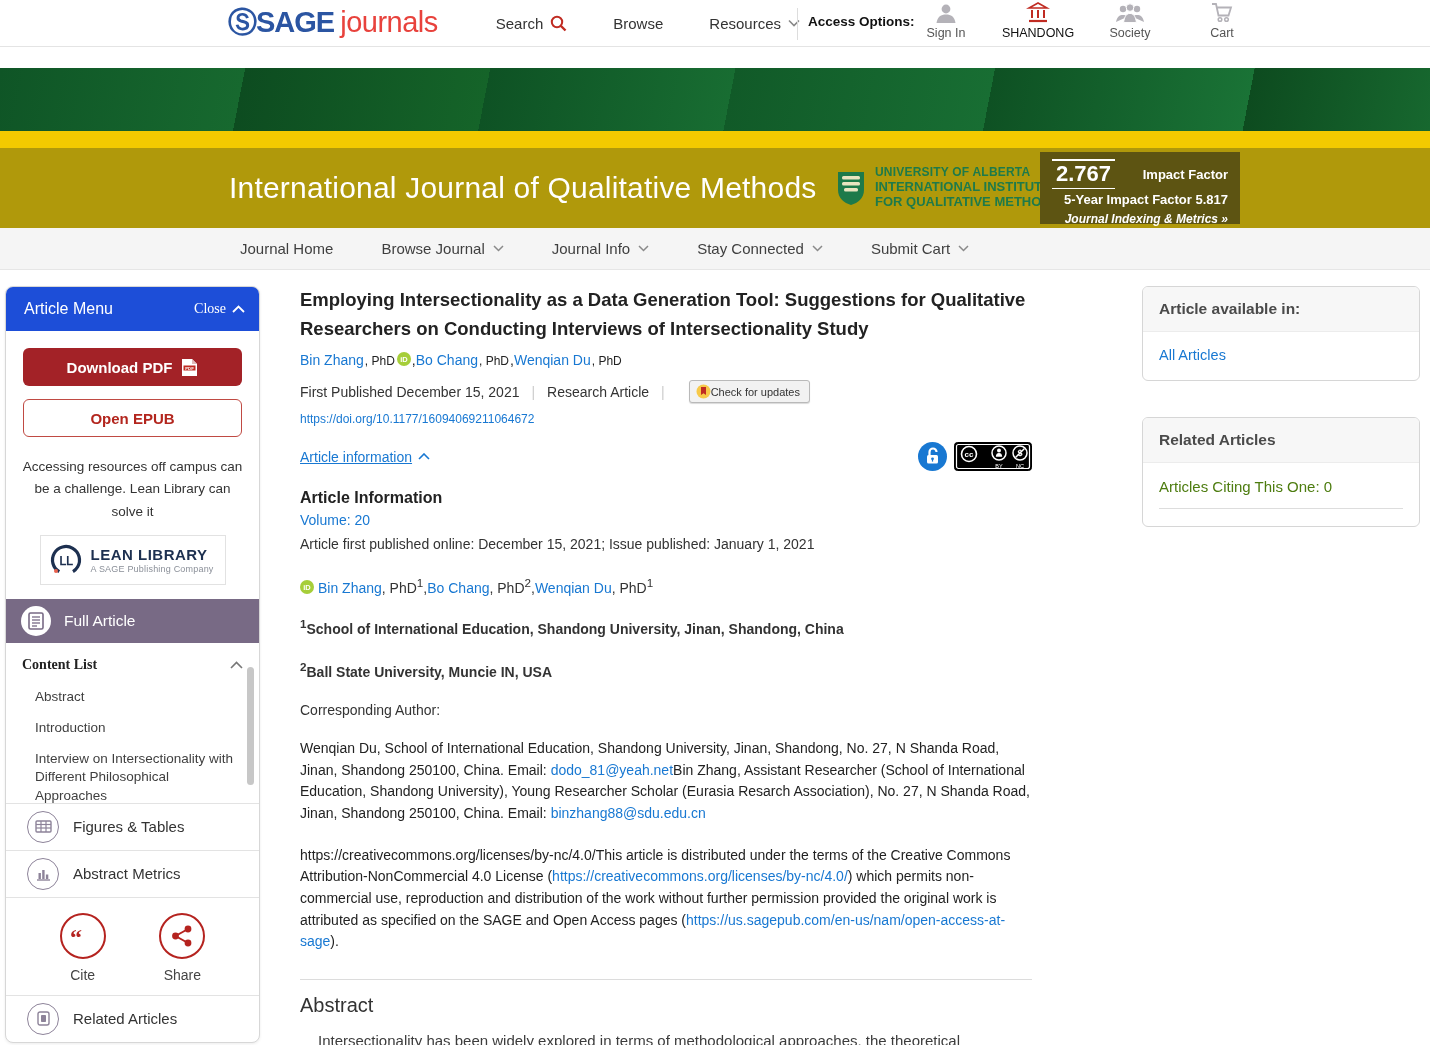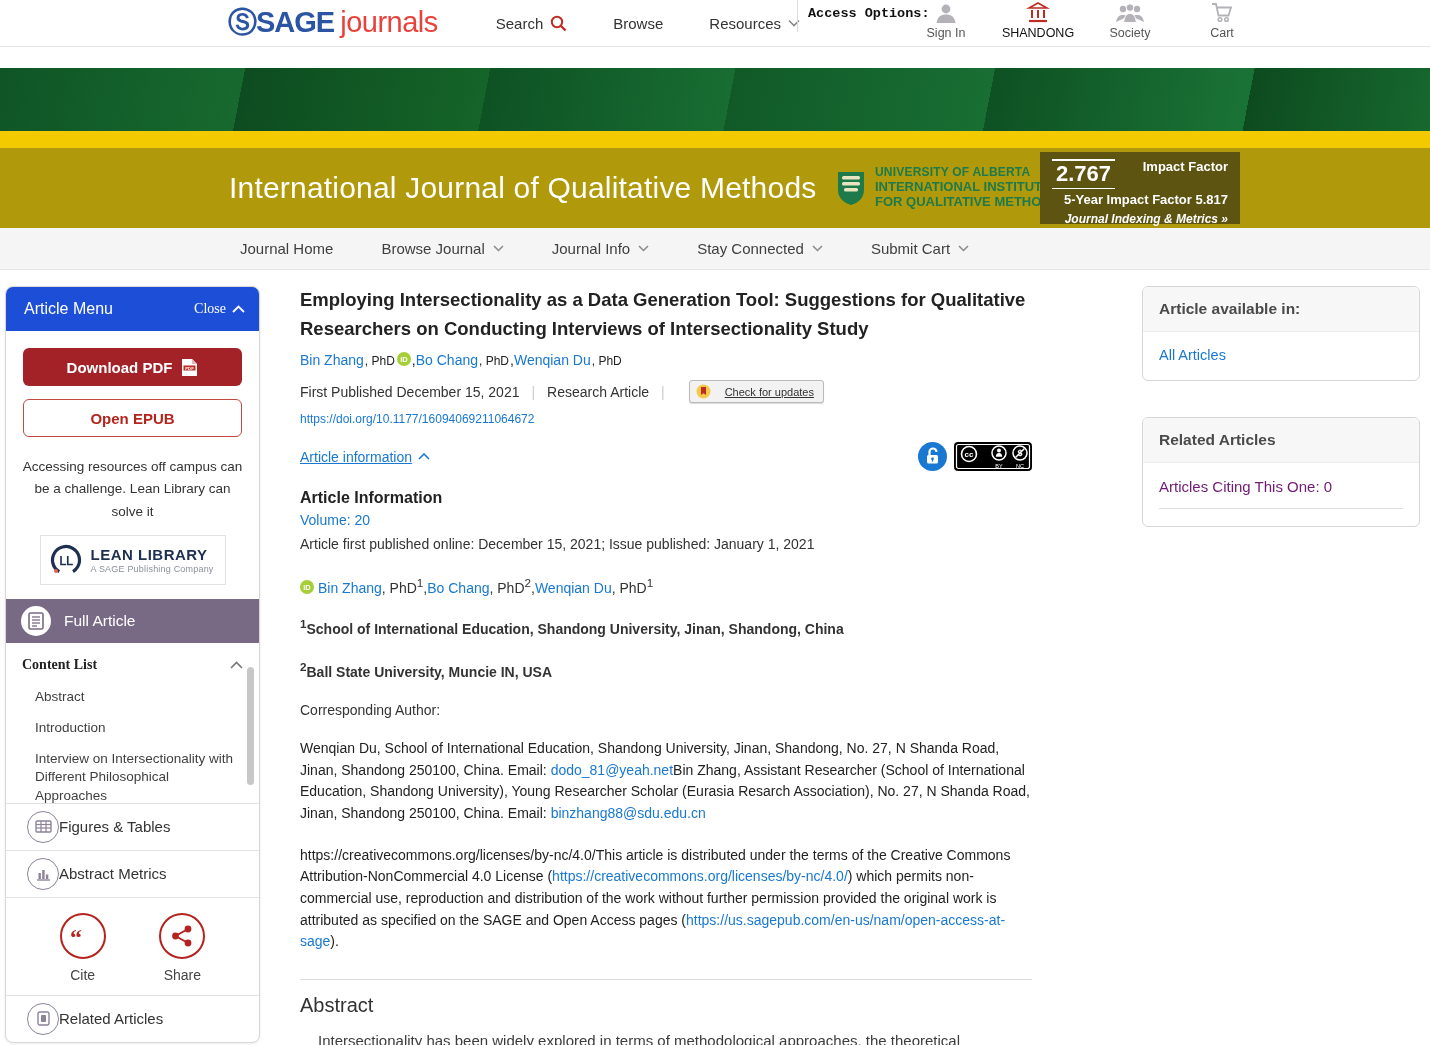--- a/index.html
+++ b/index.html
@@ -7,41 +7,41 @@
     font-family:"Liberation Sans", sans-serif; color:#333; }
 
   
   .topbar { height:47px; background:#fff; border-bottom:1px solid #e4e4e4;
     display:flex; align-items:center; padding-left:228px; position:relative; }
   .logo { display:flex; align-items:baseline; cursor:pointer; }
   .logo .sage { color:#2b55a2; font-size:29px; font-weight:700; letter-spacing:-1px; }
   .logo .journals { color:#e8423c; font-size:29px; font-weight:400; margin-left:6px; letter-spacing:-0.5px; }
   .topnav { display:flex; align-items:center; margin-left:58px; gap:46px; font-size:15px; color:#333; }
   .topnav .navitem { display:flex; align-items:center; gap:7px; cursor:pointer; }
-  .accessblock { position:absolute; left:797px; top:0; height:32px; border-left:1px solid #ddd;
-    display:flex; align-items:flex-start; padding:4px 0 0 10px;font-family:Liberation Mono, monospace; }
+  .accessblock { position:absolute; left:797px; top:8px; height:32px; border-left:1px solid #ddd;
+    display:flex; align-items:flex-start; padding:4px 0 0 10px; }
   .accessblock .aolabel { font-size:13.5px; font-weight:700; color:#111; margin-top:2px; }
   .icolinks { display:flex; position:absolute; left:900px; top:0; gap:0; }
   .icolink { width:92px; display:flex; flex-direction:column; align-items:center; cursor:pointer; padding-top:2px; }
   .icolink .lbl { font-size:12.5px; color:#555; margin-top:2px; }
   .icolink .lbl.dark { color:#111; }
 
   
   .greenband { height:63px; margin-top:21px;
     background:linear-gradient(101deg,#0f5526 0%,#17692f 17%,#0d4c20 17%,#156429 34%,#0e5224 34%,#186d32 51%,#115a28 51%,#186e33 69%,#0e5123 69%,#1a7336 87%,#0d4b1f 87%,#17682f 100%); }
   .yellowstrip { height:17px; background:#f3ca00; }
   .olivebanner { height:80px; background:#b0990b; position:relative; display:flex; align-items:center; }
   .jtitle { color:#fff; font-size:30px; font-weight:400; margin-left:229px; letter-spacing:0.2px; cursor:pointer; }
   .institute { position:absolute; left:836px; top:18px; display:flex; align-items:center; gap:9px; }
   .institute .itext { color:#1e7a4a; line-height:1.15; }
   .institute .l1 { font-size:12px; font-weight:800; letter-spacing:0.2px; }
   .institute .l2 { font-size:13px; font-weight:600; }
   .impactbox { position:absolute; left:1040px; top:4px; width:200px; height:72px; background:#5d5412;
     color:#fff; padding:7px 12px 6px; }
-  .impactrow { display:flex; justify-content:space-between; }
+  .impactrow { display:flex; align-items:center; justify-content:space-between; }
   .ifval { font-size:22px; font-weight:700; border-top:2px solid #fff; border-bottom:1px solid #fff; padding:0 4px 1px; }
   .iflabel { font-size:13px; font-weight:700; }
   .if5 { font-size:13px; font-weight:700; text-align:right; margin-top:3px; }
   .ifmetrics { font-size:12px; font-style:italic; font-weight:700; text-align:right; margin-top:5px; cursor:pointer; }
 
   
   .jnav { height:42px; background:#f5f5f5; border-bottom:1px solid #e6e6e6;
     display:flex; align-items:center; padding-left:240px; gap:48px; font-size:15px; color:#3f3f3f; }
   .jnav .jnavitem { display:flex; align-items:center; gap:8px; cursor:pointer; }
 
@@ -74,42 +74,42 @@
     padding-left:15px; cursor:pointer; }
   .facircle { width:30px; height:30px; border-radius:50%; background:#fff; display:flex;
     align-items:center; justify-content:center; }
   .falabel { color:#fff; font-size:15.5px; }
   .clsection { position:relative; padding:14px 16px 0; }
   .clhead { display:flex; justify-content:space-between; align-items:center;font-family:Liberation Serif, serif; }
   .clhead .cltitle { font-size:14px; font-weight:700; color:#222; }
   .clitems { margin:2px 0 0 13px; height:128px; overflow:hidden; }
   .clitem { font-size:13.5px; color:#3f3f3f; line-height:1.35; margin-top:13px; cursor:pointer; }
   .clscroll { position:absolute; right:5px; top:24px; width:7px; height:118px; background:#c7c7c7; border-radius:4px; }
-  .toolrow { border-top:1px solid #e3e3e3; height:47px; display:flex; align-items:center; 
+  .toolrow { border-top:1px solid #e3e3e3; height:47px; display:flex; align-items:center; gap:14px;
     padding-left:21px; cursor:pointer; }
   .toolcircle { width:32px; height:32px; border-radius:50%; border:1.5px solid #8d8399; display:flex;
     align-items:center; justify-content:center; flex:none; }
   .toollabel { font-size:15px; color:#333; }
   .citeshare { border-top:1px solid #e3e3e3; display:flex; justify-content:space-evenly; padding:15px 0 12px; }
   .csitem { display:flex; flex-direction:column; align-items:center; cursor:pointer; }
   .cscircle { width:46px; height:46px; border-radius:50%; border:2px solid #b5231f; display:flex;
     align-items:center; justify-content:center; }
   .cslabel { font-size:14px; color:#444; margin-top:8px; }
 
   
   .centercol { width:732px; margin-left:40px; flex:none; }
   .arttitle { font-size:18.5px; font-weight:700; color:#222; line-height:1.55; }
   .byline { margin-top:9px; font-size:14px; color:#222; display:flex; align-items:center; flex-wrap:wrap; }
   a.bluelink { color:#1878d2; text-decoration:none; cursor:pointer; }
   .byline .post { font-size:12px; margin:0 1px; }
   .metarow { margin-top:12px; display:flex; align-items:center; font-size:14px; color:#333; }
   .metadiv { color:#ccc; margin:0 12px; }
-  .updbadge { display:inline-flex; align-items:center; gap:14px; border:1px solid #b9b9b9; background:#f2f2f2;
+  .updbadge { display:inline-flex; align-items:center; gap:0; border:1px solid #b9b9b9; background:#f2f2f2;
     border-radius:3px; padding:3px 9px 3px 6px; font-size:11px; color:#333; cursor:pointer;
-    box-shadow:0 1px 1px rgba(0,0,0,0.15); margin-left:12px;text-decoration:underline; }
+    box-shadow:0 1px 1px rgba(0,0,0,0.15); margin-left:12px; }
   .doilink { display:inline-block; margin-top:9px; font-size:12px; }
   .artinforow { margin-top:15px; display:flex; align-items:center; justify-content:space-between; }
   .artinfotoggle { display:flex; align-items:center; gap:6px; font-size:14px; color:#1878d2;
     text-decoration:underline; cursor:pointer; }
   .licicons { display:flex; align-items:center; gap:7px; }
   .aisection { margin-top:18px; }
   .aihead { font-size:16px; font-weight:700; color:#222; }
   .ailine { font-size:14px; margin-top:3px; line-height:1.5; }
   .aiauthors { margin-top:21px; font-size:14px; display:flex; align-items:center; flex-wrap:wrap; }
   .affil { font-size:14px; line-height:1.45; margin-top:20px;font-weight:bold; }
@@ -119,21 +119,21 @@
   .abshead { margin-top:14px; font-size:20px; font-weight:400; color:#333; }
   .abstext { margin:12px 0 0 18px; font-size:15px; line-height:24px; color:#3c3c3c; }
 
   
   .rightcol { width:278px; margin-left:110px; flex:none; }
   .rbox { border:1px solid #d6d6d6; border-radius:6px; overflow:hidden; background:#fff; }
   .rboxhead { background:#f7f7f7; border-bottom:1px solid #ececec; padding:13px 16px;
     font-size:15.5px; font-weight:700; color:#4a4a4a; }
   .rboxbody { padding:15px 16px 17px; font-size:14.5px; }
   .rbox + .rbox { margin-top:36px; }
-  .citingline { color:#701a75; font-size:15px; }
+  .citingline { color:#4d7c0f; font-size:15px; }
   .citingrule { border:none; border-top:1px solid #ddd; margin-top:13px; }
 
   svg { display:block; }
 </style>
 </head>
 <body>
 
 <div class="topbar">
   <div class="logo">
     <span class="sage">ⓈSAGE</span>

